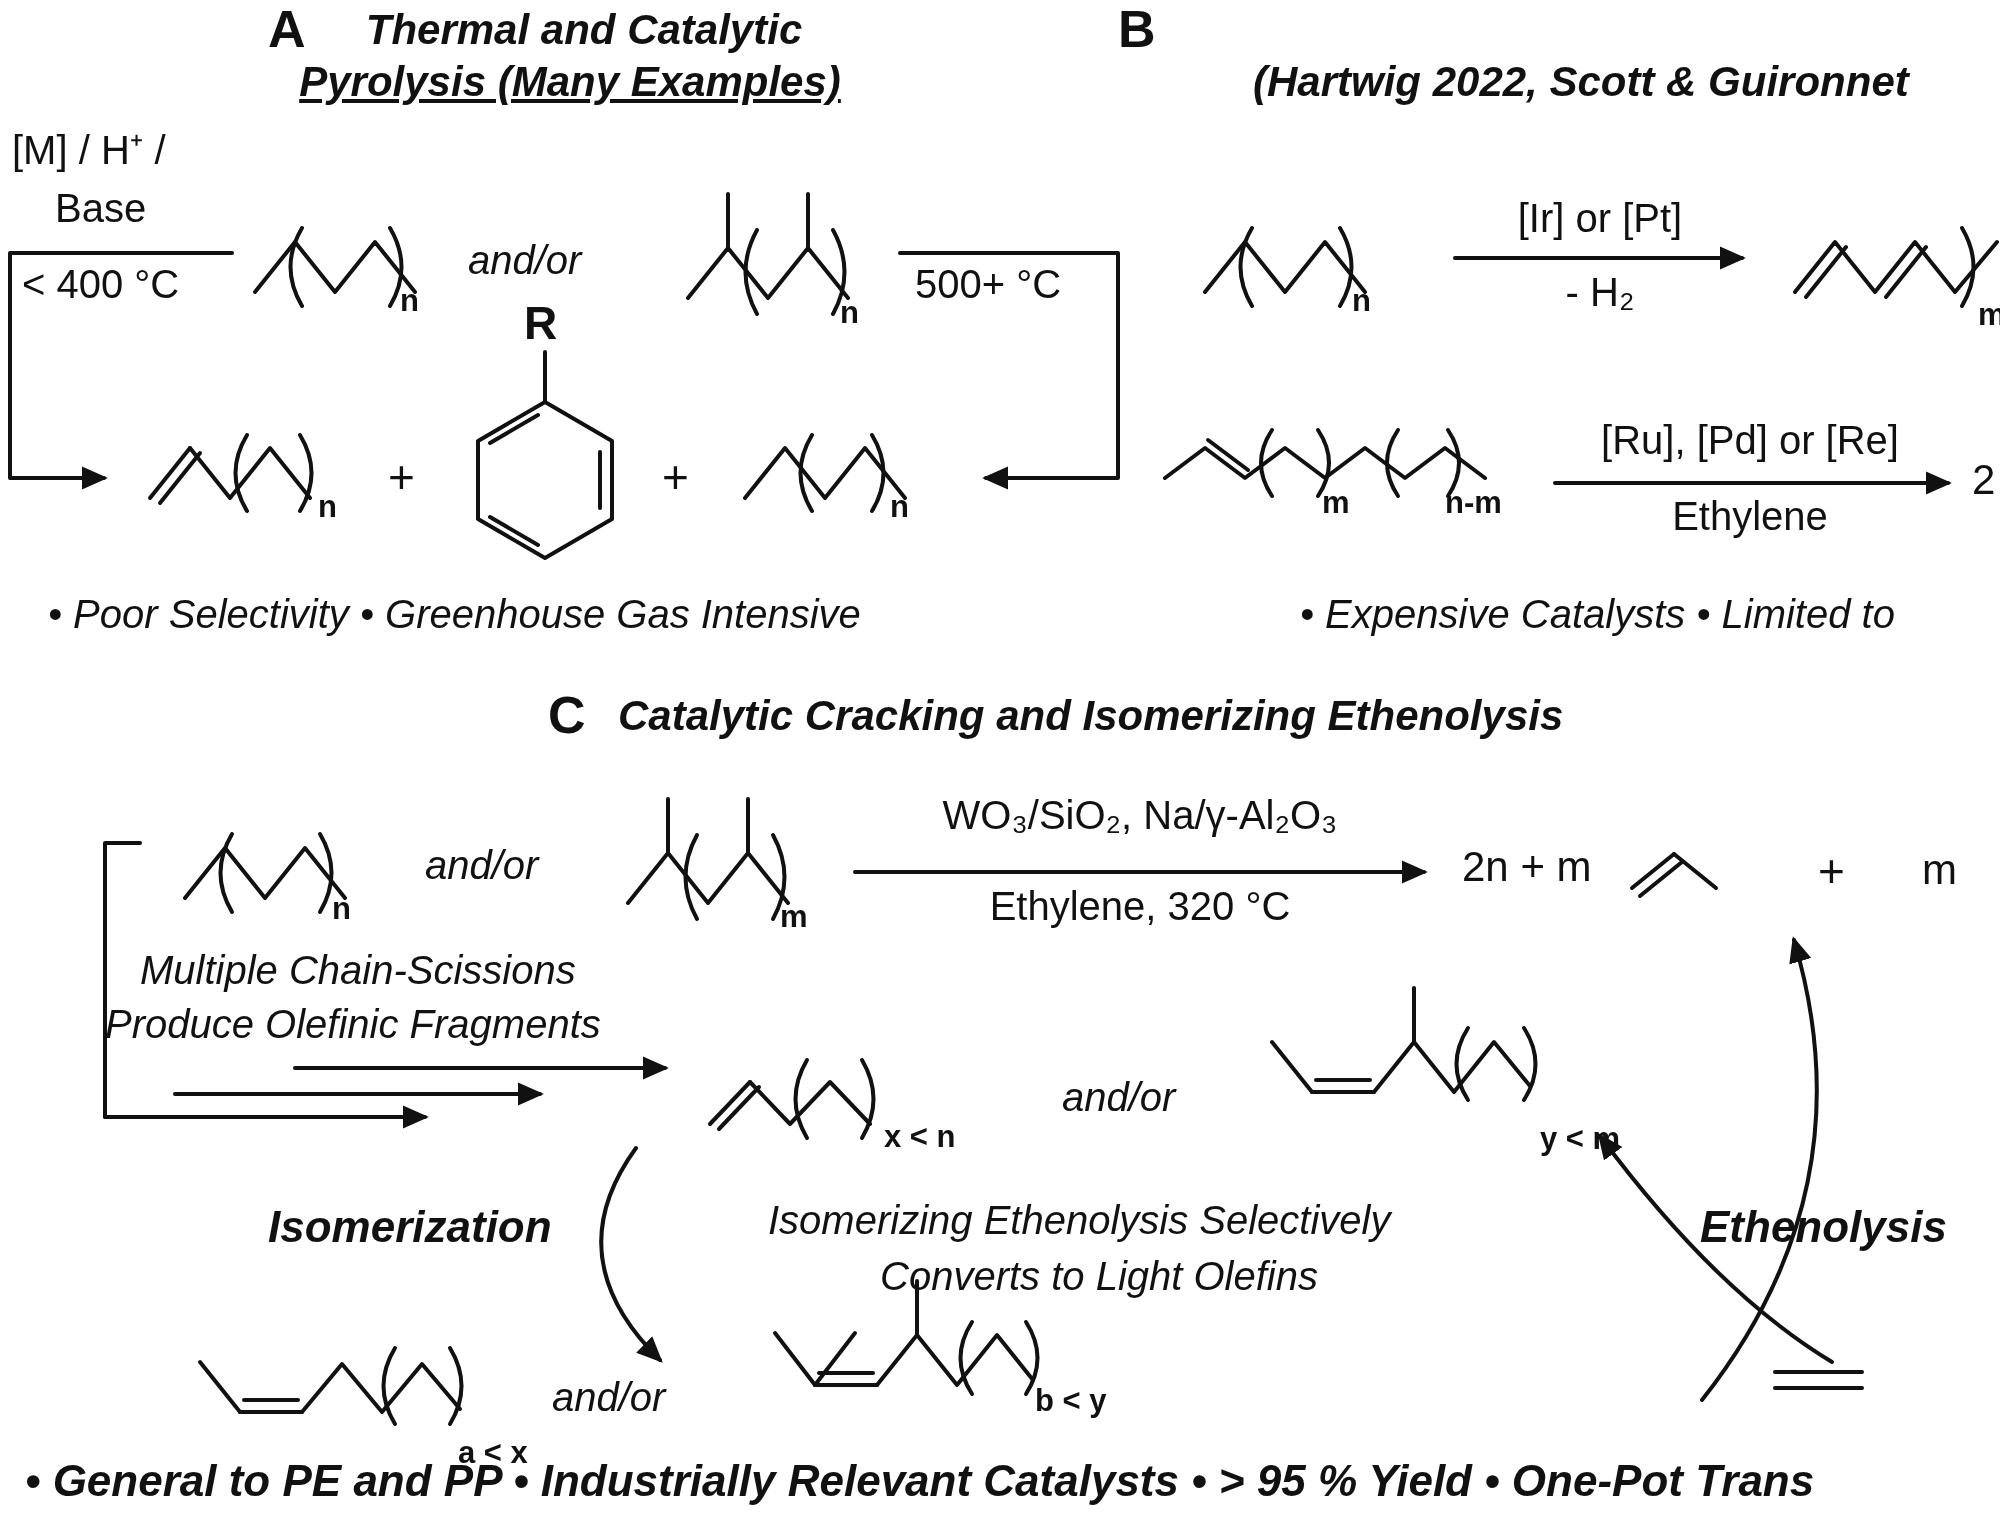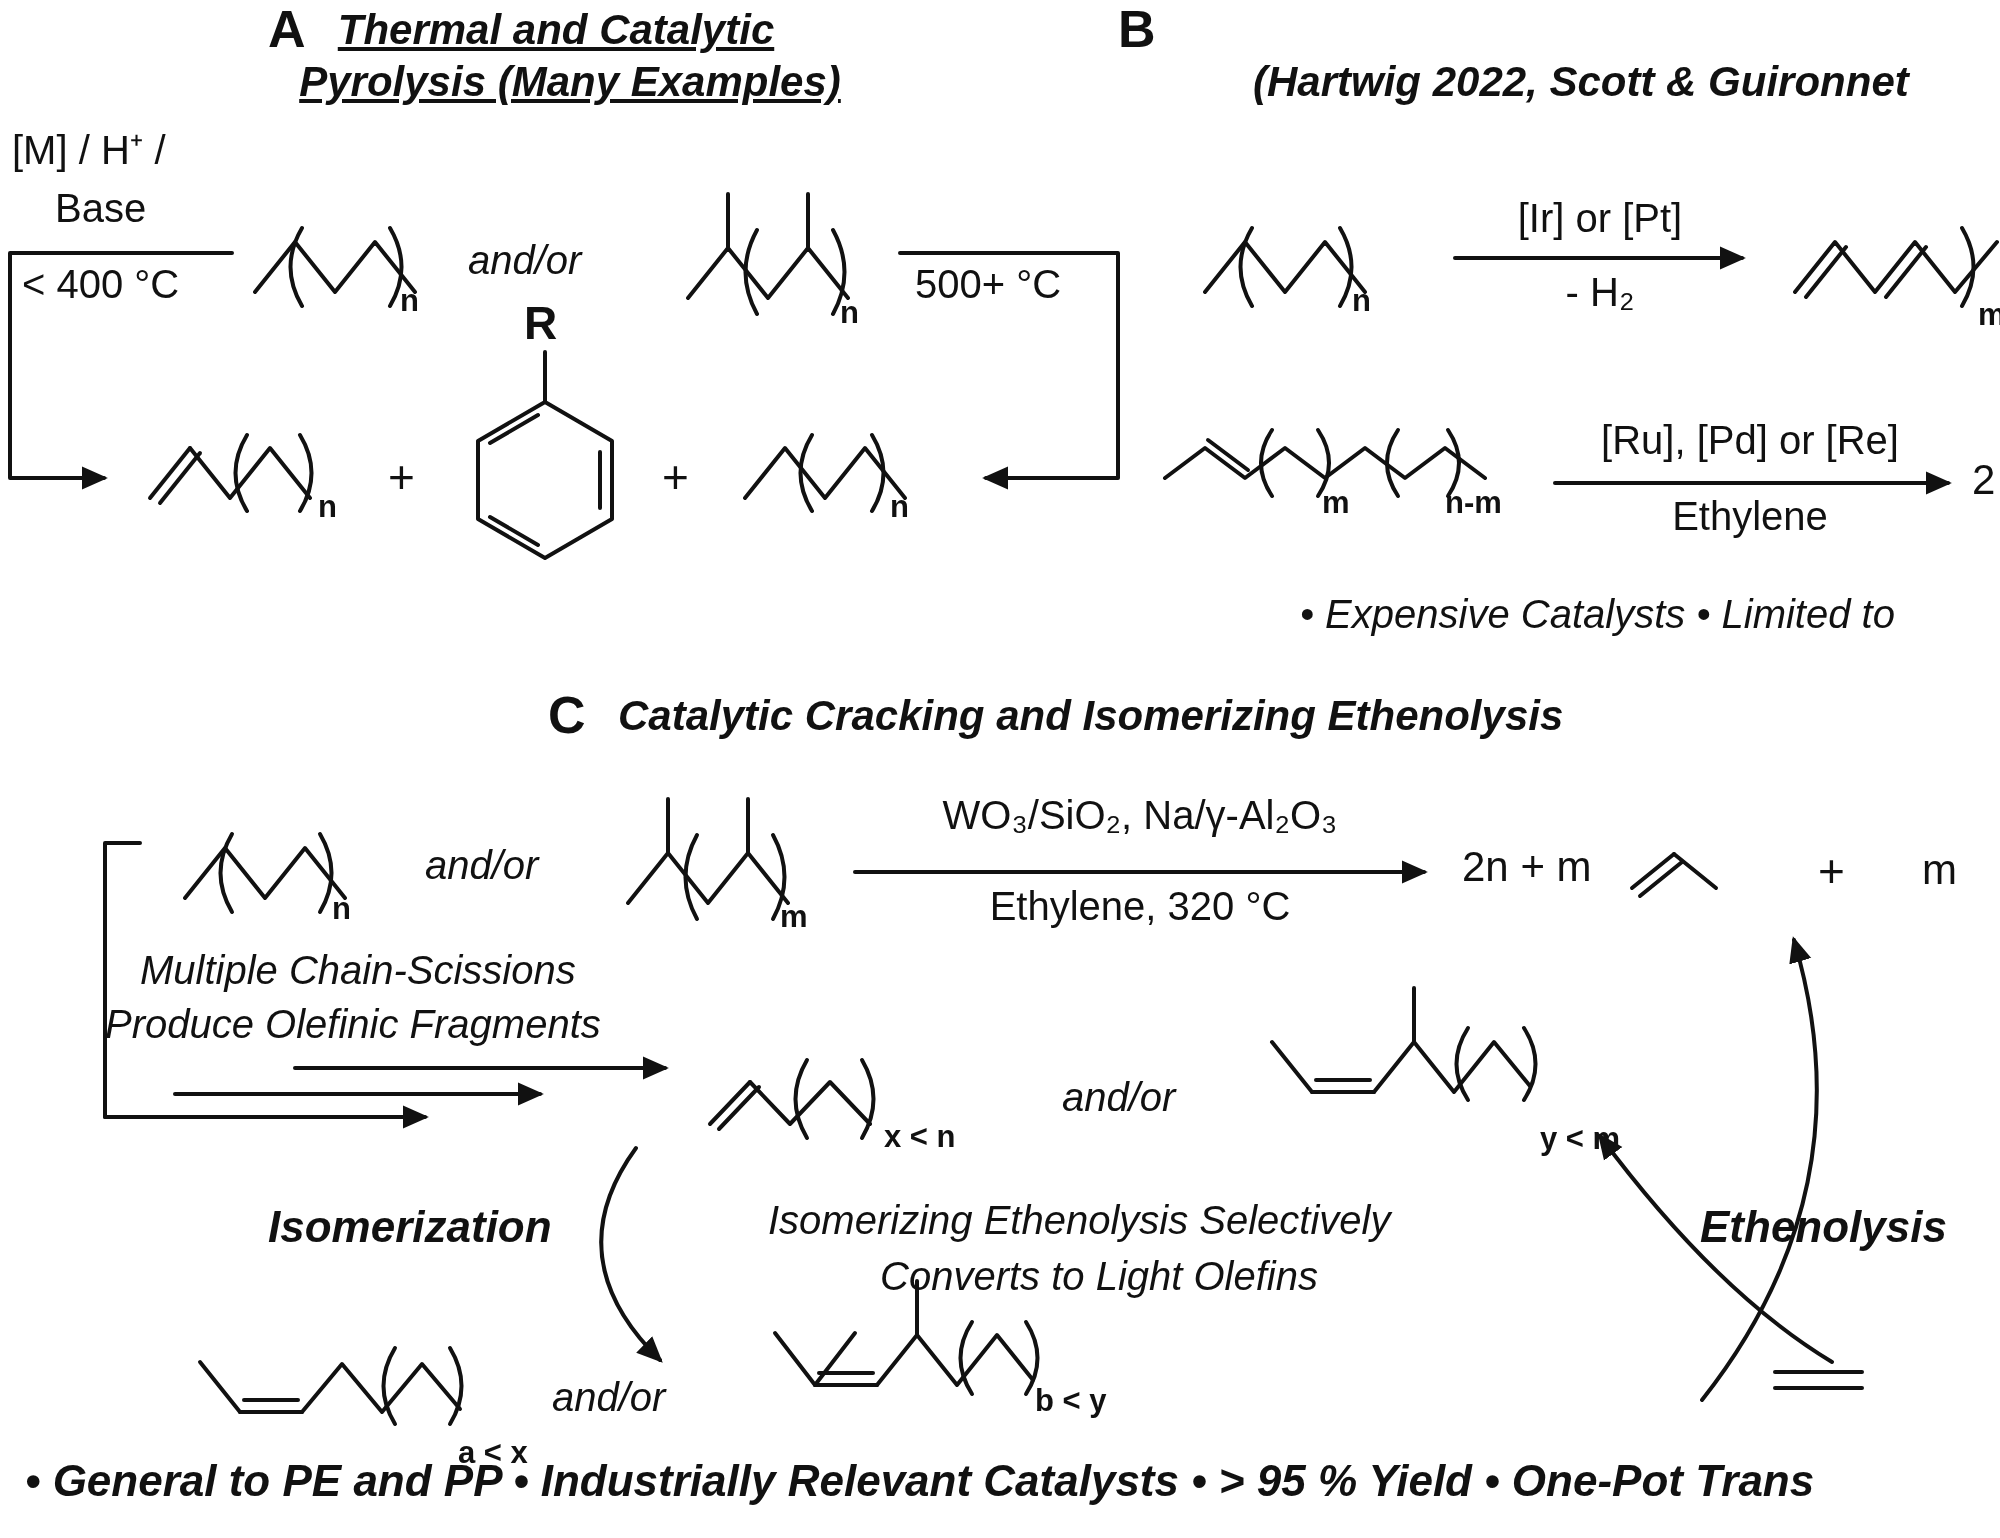--- a/index.html
+++ b/index.html
@@ -172,38 +172,39 @@
       </g>
 
       <g>
         <line x1="1775" y1="1372" x2="1862" y2="1372"></line>
         <line x1="1775" y1="1388" x2="1862" y2="1388"></line>
       </g>
     </g>
   </svg>
 
   <div class="t letter" style="left:268px; top:0px;">A</div>
-  <div class="t bi f42 ctr" style="left:236px; top:6px; width:640px;text-decoration:underline;">Thermal and Catalytic</div>
+  <div class="t bi f42 ctr" style="left:264px; top:6px; width:640px;">Thermal and Catalytic</div>
   <div class="t bi f42 ctr" style="left:250px; top:58px; width:640px;text-decoration:underline;">Pyrolysis (Many Examples)</div>
 
   <div class="t f40" style="left:12px; top:128px;">[M] / H⁺ /</div>
   <div class="t f40" style="left:55px; top:186px;">Base</div>
   <div class="t f40" style="left:22px; top:262px;">&lt; 400 °C</div>
   <div class="t f40" style="left:915px; top:262px;">500+ °C</div>
 
   <div class="t it f40" style="left:468px; top:238px;">and/or</div>
   <div class="t sub" style="left:400px; top:284px;">n</div>
   <div class="t sub" style="left:840px; top:296px;">n</div>
 
   <div class="t f46" style="left:388px; top:452px;">+</div>
   <div class="t f46" style="left:662px; top:452px;">+</div>
   <div class="t f46 b" style="left:524px; top:298px;">R</div>
   <div class="t sub" style="left:318px; top:490px;">n</div>
   <div class="t sub" style="left:890px; top:490px;">n</div>
 
+  <div class="t it f40" style="left:48px; top:592px;">• Poor Selectivity  • Greenhouse Gas Intensive</div>
 
   <div class="t letter" style="left:1118px; top:0px;">B</div>
   <div class="t bi f42" style="left:1253px; top:58px;">(Hartwig 2022, Scott &amp; Guironnet</div>
 
   <div class="t sub" style="left:1352px; top:284px;">n</div>
   <div class="t f40 ctr" style="left:1455px; top:196px; width:290px;">[Ir] or [Pt]</div>
   <div class="t f40 ctr" style="left:1455px; top:270px; width:290px;">- H₂</div>
   <div class="t sub" style="left:1978px; top:298px;">m</div>
 
   <div class="t sub" style="left:1322px; top:486px;">m</div>

